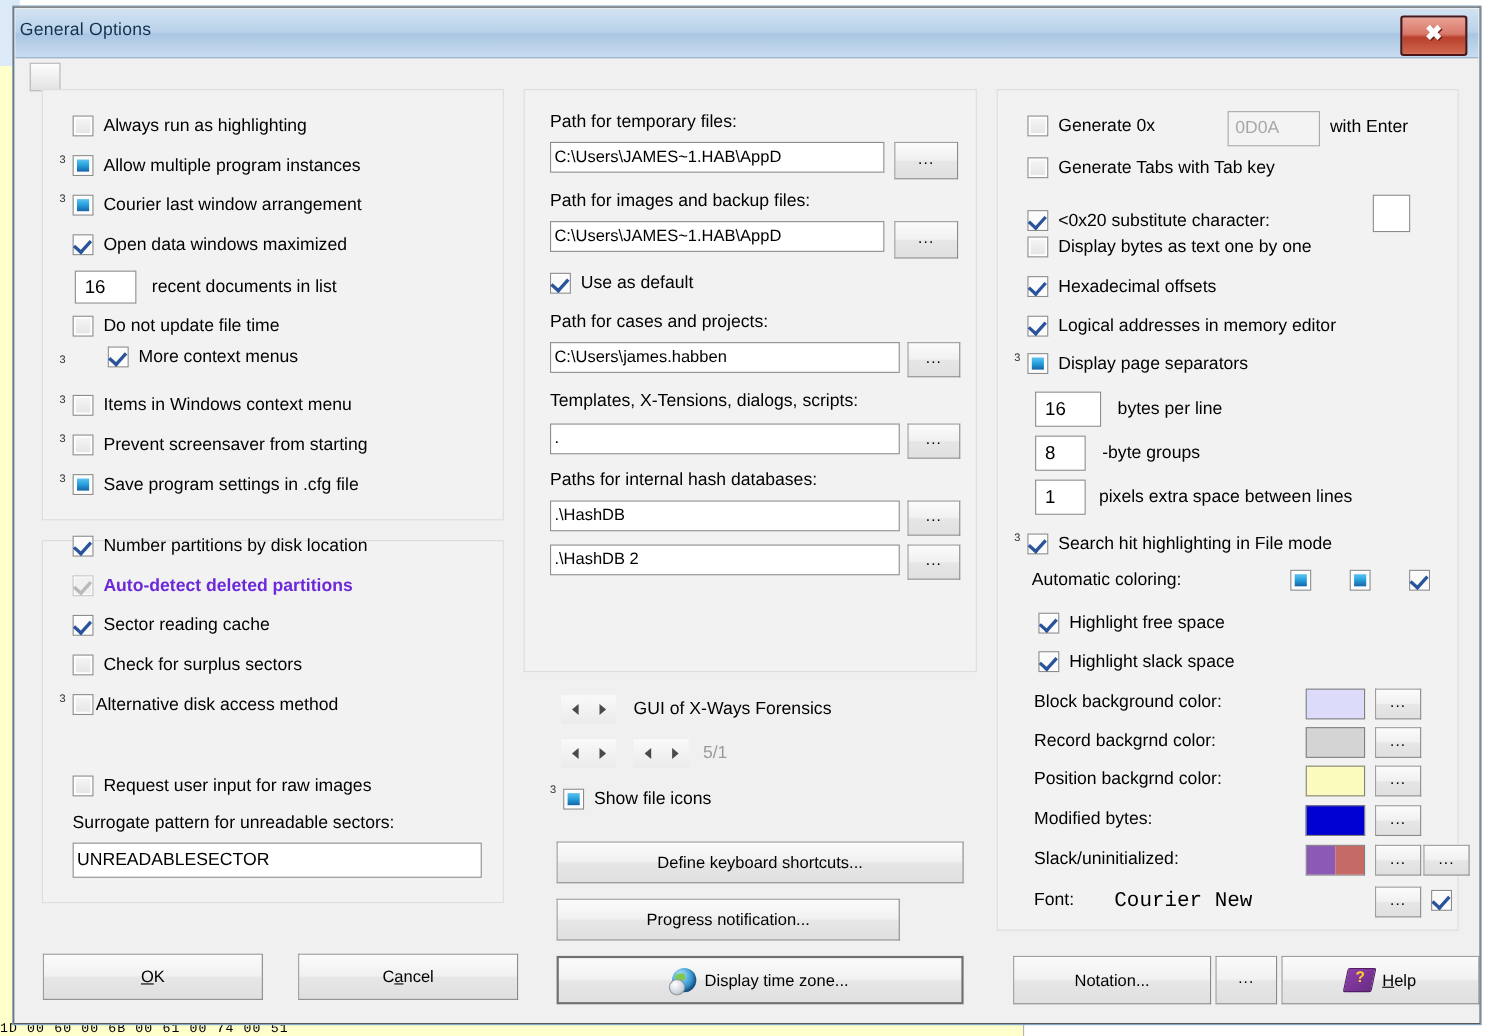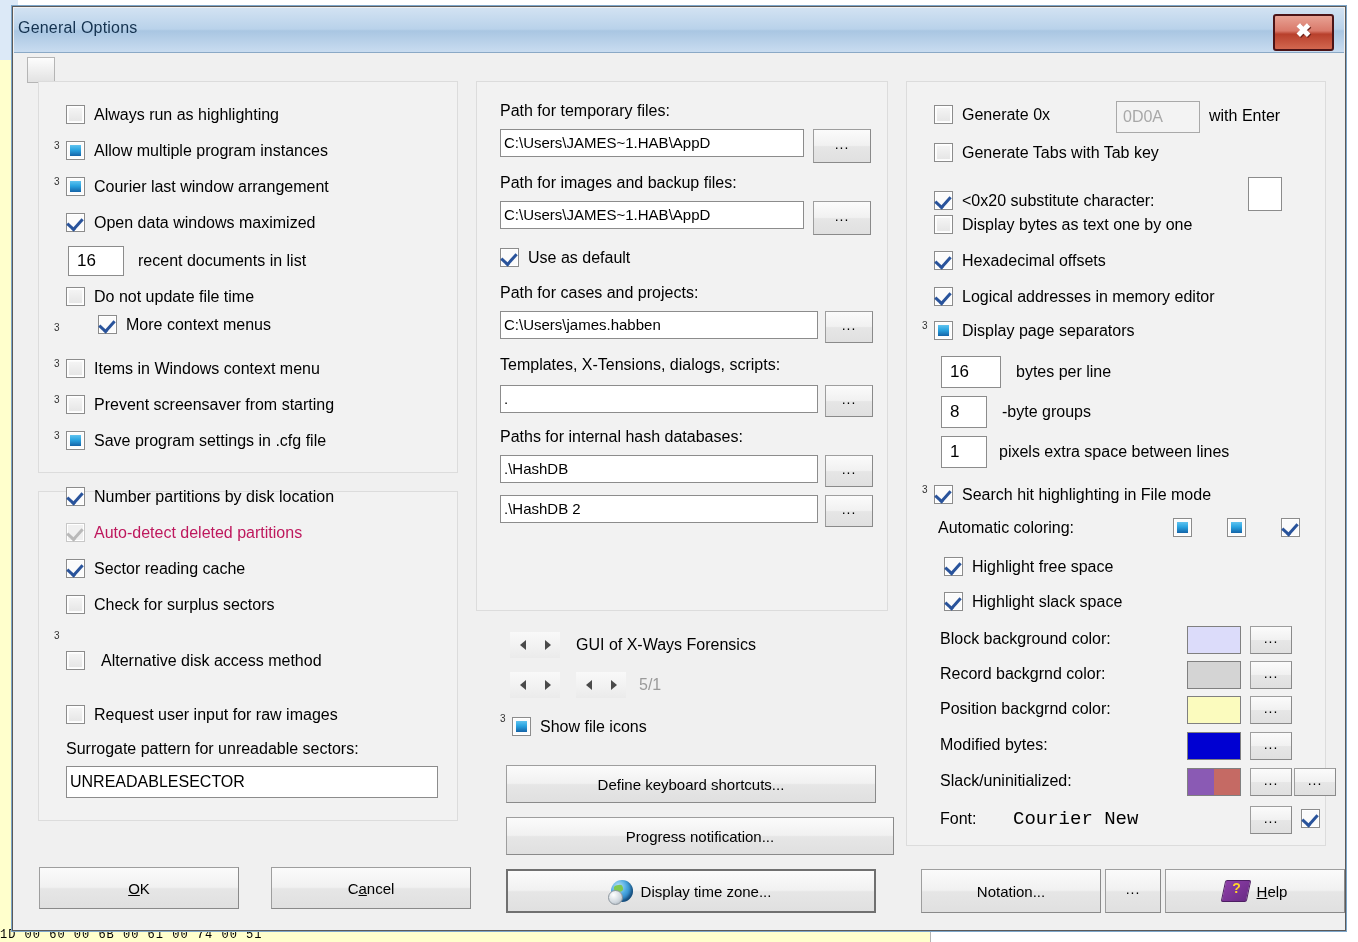--- a/index.html
+++ b/index.html
@@ -61,21 +61,21 @@
   }
 
   
   .group{
     position:absolute;border:1px solid #dcdcdc;background:#f2f2f2;
     box-sizing:border-box;
   }
 
   .row{position:absolute;display:flex;align-items:center;white-space:nowrap;}
   .lbl{font-size:16px;color:#000;}
-  .lbl.dim{color:#be185d;}
+  .lbl.dim{color:#6d28d9;font-weight:bold;}
 
   .sup3{
     position:absolute;font-size:10px;color:#333;line-height:10px;
   }
 
   
   .cb{
     width:19px;height:19px;box-sizing:border-box;
     border:1px solid #8c8c8c;background:#fbfbfb;
     display:inline-block;position:relative;flex:0 0 auto;cursor:pointer;
@@ -248,21 +248,21 @@
     </div>
     <div class="row" style="left:53px;top:552px;gap:9px;">
       <span class="cb on"></span>
       <span class="lbl">Sector reading cache</span>
     </div>
     <div class="row" style="left:53px;top:588px;gap:9px;">
       <span class="cb off"></span>
       <span class="lbl">Check for surplus sectors</span>
     </div>
     <div class="sup3" style="left:41px;top:624px;">3</div>
-    <div class="row" style="left:53px;top:644px;gap:16px;">
+    <div class="row" style="left:53px;top:624px;gap:2px;">
       <span class="cb off"></span>
       <span class="lbl">Alternative disk access method</span>
     </div>
 
     <div class="row" style="left:53px;top:698px;gap:9px;">
       <span class="cb off"></span>
       <span class="lbl">Request user input for raw images</span>
     </div>
     <div class="lbl" style="position:absolute;left:53px;top:733px;">Surrogate pattern for unreadable sectors:</div>
     <div class="inp" style="position:absolute;left:53px;top:759px;width:372px;height:32px;line-height:30px;font-size:16px;">UNREADABLESECTOR</div>
@@ -334,21 +334,21 @@
     </div>
     <div class="lbl" style="position:absolute;left:626px;top:669px;color:#9a9a9a;">5/1</div>
 
     <div class="sup3" style="left:487px;top:707px;">3</div>
     <div class="row" style="left:499px;top:710px;gap:9px;">
       <span class="cb sq"></span>
       <span class="lbl">Show file icons</span>
     </div>
 
     <div class="btn" style="position:absolute;left:493px;top:758px;width:370px;height:38px;">Define keyboard shortcuts...</div>
-    <div class="btn" style="position:absolute;left:493px;top:810px;width:388px;height:38px;">Progress notification...</div>
+    <div class="btn" style="position:absolute;left:493px;top:810px;width:312px;height:38px;">Progress notification...</div>
     <div class="btn strong" style="position:absolute;left:493px;top:862px;width:370px;height:44px;">
       <span class="globe"></span>
       <span>Display time zone...</span>
     </div>
 
     <div class="group" style="left:893px;top:74px;width:420px;height:765px;"></div>
 
     <div class="row" style="left:921px;top:98px;gap:9px;">
       <span class="cb off"></span>
       <span class="lbl">Generate 0x</span>

